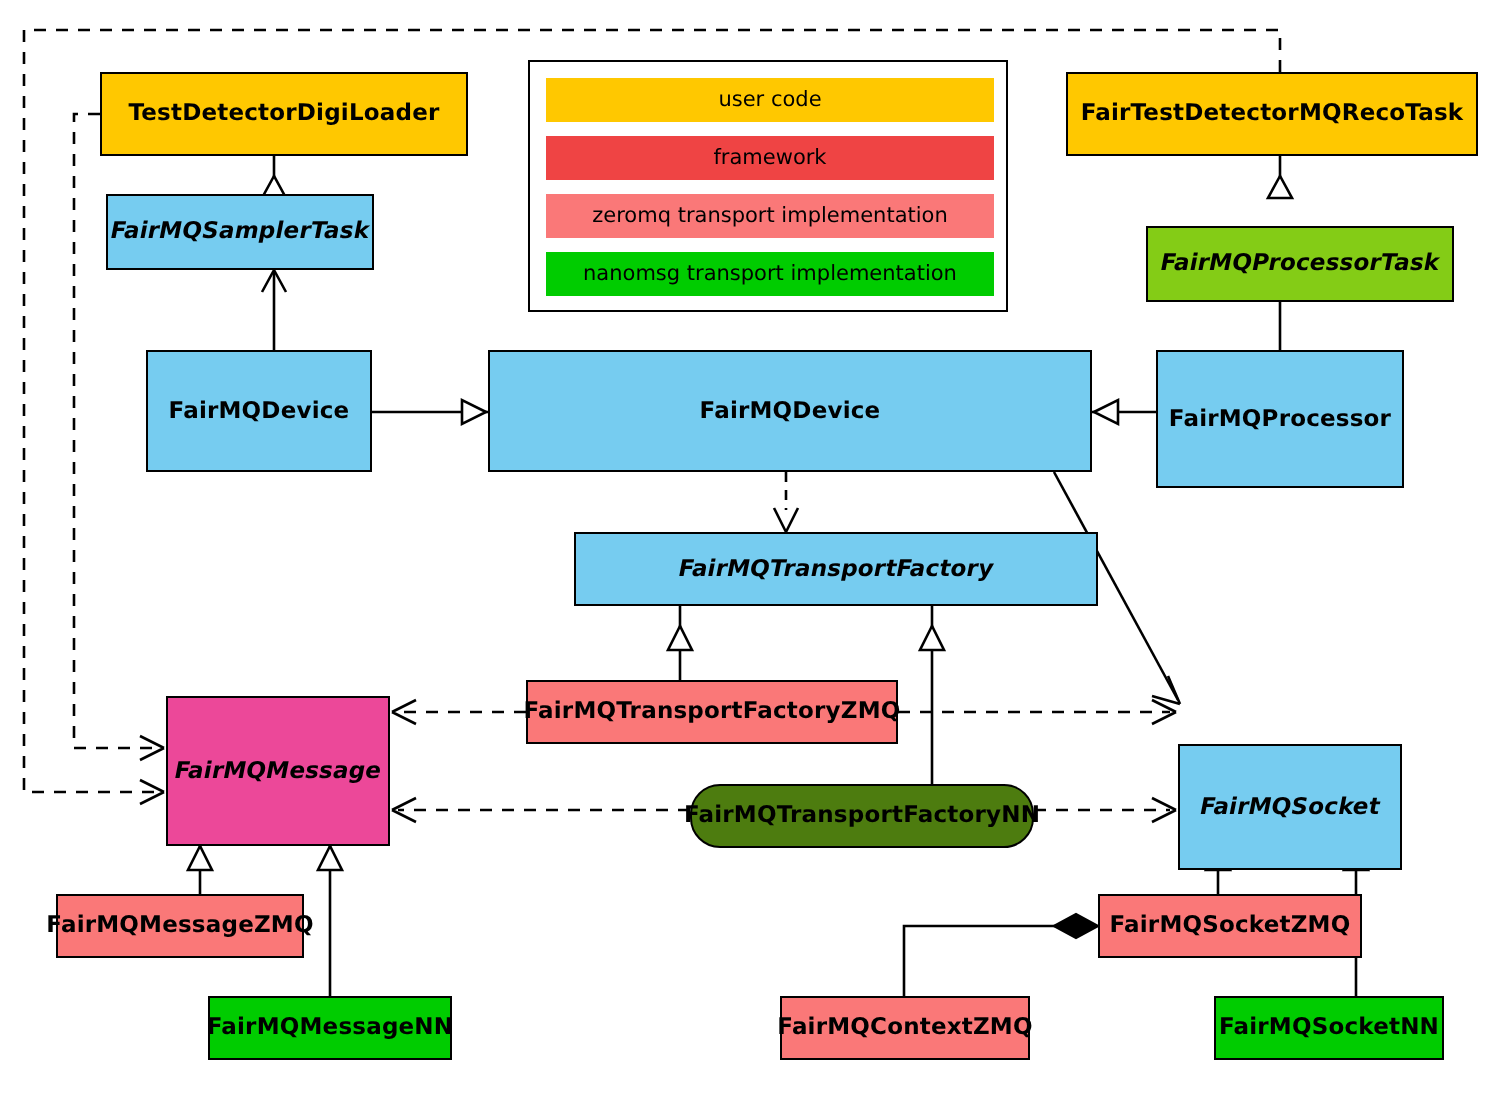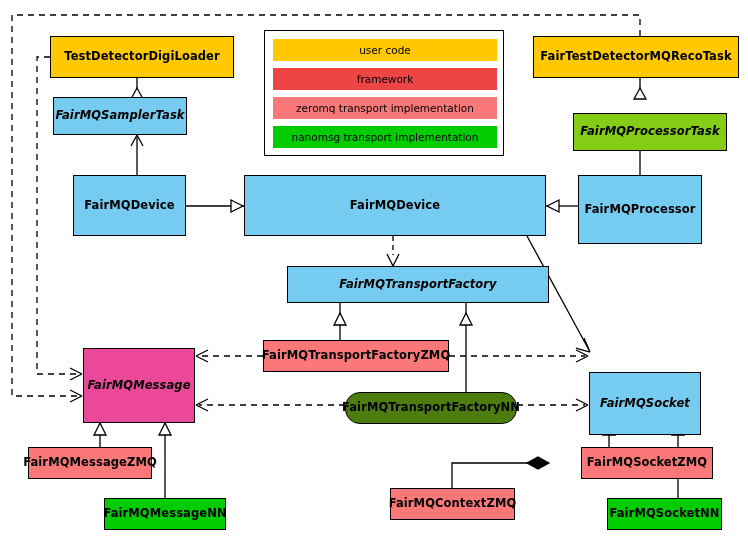--- a/index.html
+++ b/index.html
@@ -137,22 +137,22 @@
   <div class="node" style="left: 73px; top: 175px; width: 113px; height: 61px; background: rgb(118, 204, 240);">FairMQDevice</div>
   <div class="node" style="left: 244px; top: 175px; width: 302px; height: 61px; background: rgb(118, 204, 240);">FairMQDevice</div>
   <div class="node" style="left: 578px; top: 175px; width: 124px; height: 69px; background: rgb(118, 204, 240);">FairMQProcessor</div>
   <div class="node italic" style="left: 262px; top: 266px; width: 262px; height: 37px; background: rgb(118, 204, 240); margin-left: 25px;">FairMQTransportFactory</div>
   <div class="node" style="left: 263px; top: 340px; width: 186px; height: 32px; background: rgb(250, 120, 120);">FairMQTransportFactoryZMQ</div>
   <div class="node" style="left: 345px; top: 392px; width: 172px; height: 32px; background: #4d7c0f; border-radius: 15px;">FairMQTransportFactoryNN</div>
   <div class="node italic" style="left: 83px; top: 348px; width: 112px; height: 75px; background: #ec4899; font-style: italic;">FairMQMessage</div>
   <div class="node italic" style="left: 589px; top: 348px; width: 112px; height: 63px; background: rgb(118, 204, 240); margin-top: 24px;">FairMQSocket</div>
   <div class="node" style="left: 28px; top: 447px; width: 124px; height: 32px; background: rgb(250, 120, 120);">FairMQMessageZMQ</div>
   <div class="node" style="left: 104px; top: 498px; width: 122px; height: 32px; background: rgb(0, 204, 0);">FairMQMessageNN</div>
-  <div class="node" style="left: 549px; top: 447px; width: 132px; height: 32px; background: rgb(250, 120, 120); margin-left: 32px;">FairMQSocketZMQ</div>
-  <div class="node" style="left: 390px; top: 488px; width: 125px; height: 32px; background: rgb(250, 120, 120);">FairMQContextZMQ</div>
+  <div class="node" style="left: 549px; top: 447px; width: 132px; height: 32px; background: rgb(250, 120, 120);">FairMQSocketZMQ</div>
+  <div class="node" style="left: 390px; top: 498px; width: 125px; height: 32px; background: rgb(250, 120, 120);">FairMQContextZMQ</div>
   <div class="node" style="left: 607px; top: 498px; width: 115px; height: 32px; background: rgb(0, 204, 0);">FairMQSocketNN</div>
 
   <div class="legend-box" style="left:264px;top:30px;width:240px;height:126px;">
     <div class="legend-row" style="left: 8px; top: 8px; width: 224px; height: 22px; background: rgb(255, 200, 0);">
       <span>user code</span>
     </div>
     <div class="legend-row" style="left: 8px; top: 37px; width: 224px; height: 22px; background: #ef4444;">
       <span>framework</span>
     </div>
     <div class="legend-row" style="left: 8px; top: 66px; width: 224px; height: 22px; background: rgb(250, 120, 120);">

